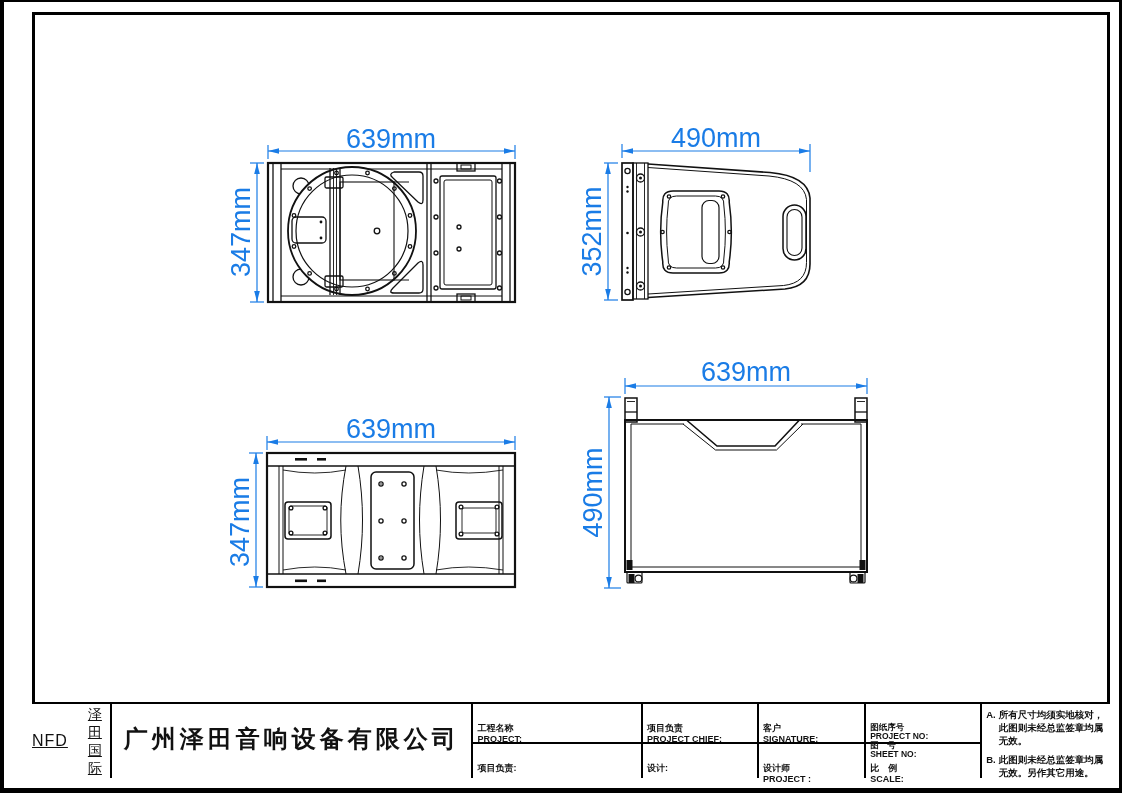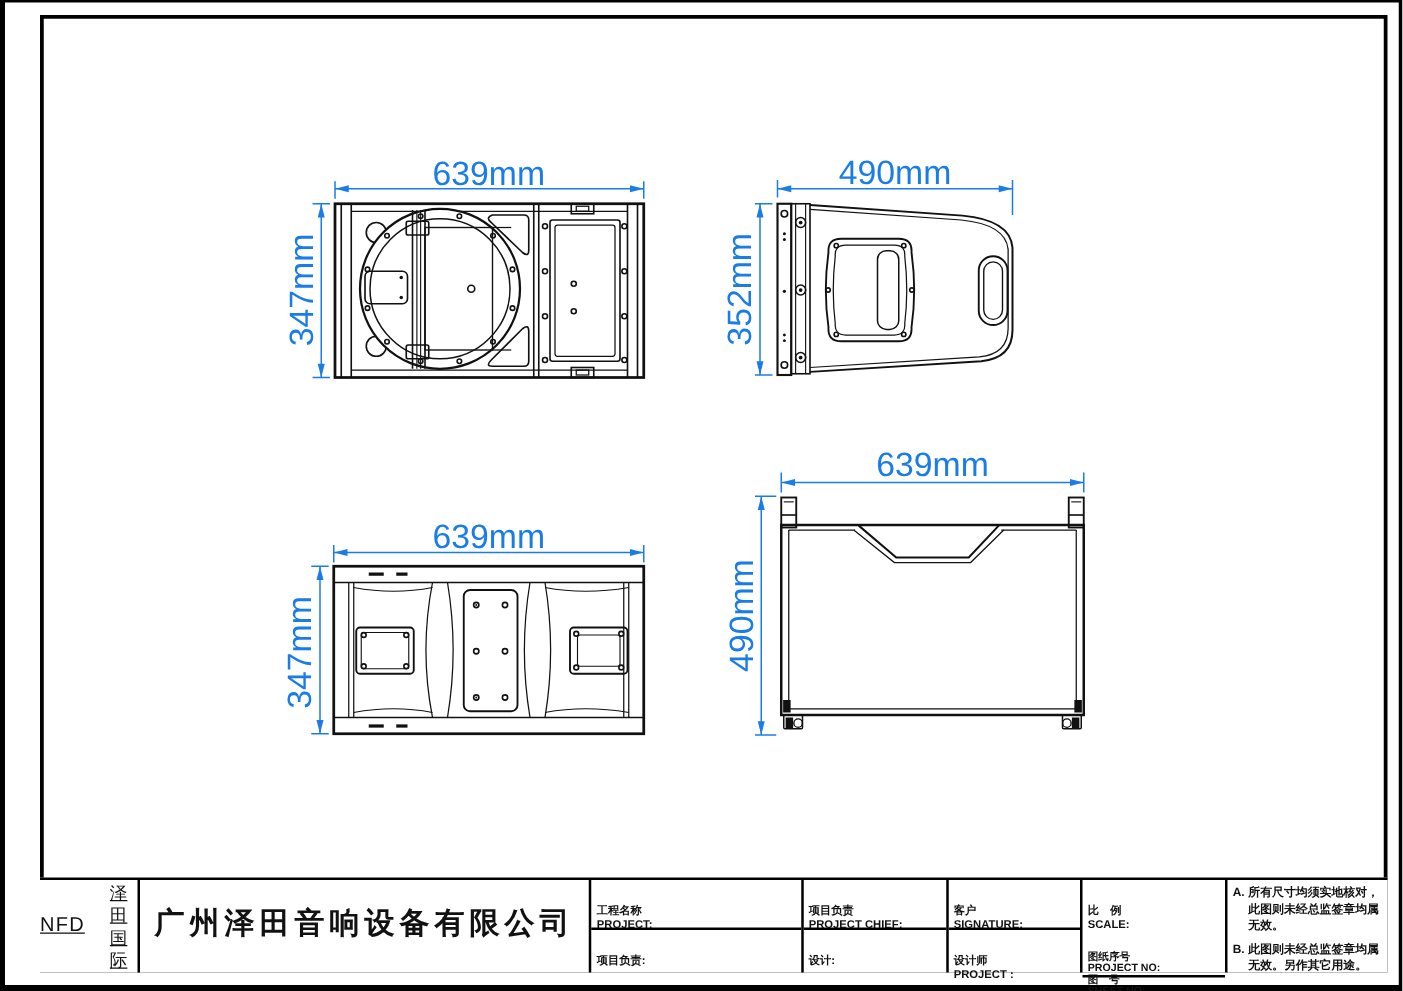--- a/index.html
+++ b/index.html
@@ -308,26 +308,26 @@
 PROJECT CHIEF:</div>
     <div class="half">设计:</div>
   </div>
   <div class="cell cell-split cell-w98">
     <div class="half top">客户
 SIGNATURE:</div>
     <div class="half">设计师
 PROJECT :</div>
   </div>
   <div class="cell cell-split cell-w119">
-    <div class="half">比　例
-SCALE:</div>
     <div class="half top four">图纸序号
 PROJECT NO:
 图　号
 SHEET NO:</div>
+    <div class="half">比　例
+SCALE:</div>
   </div>
   <div class="cell cell-notes">
     <div class="note">
       <span class="note-label">A.</span>
       <span>所有尺寸均须实地核对，此图则未经总监签章均属无效。</span>
     </div>
     <div class="note">
       <span class="note-label">B.</span>
       <span>此图则未经总监签章均属无效。另作其它用途。</span>
     </div>

